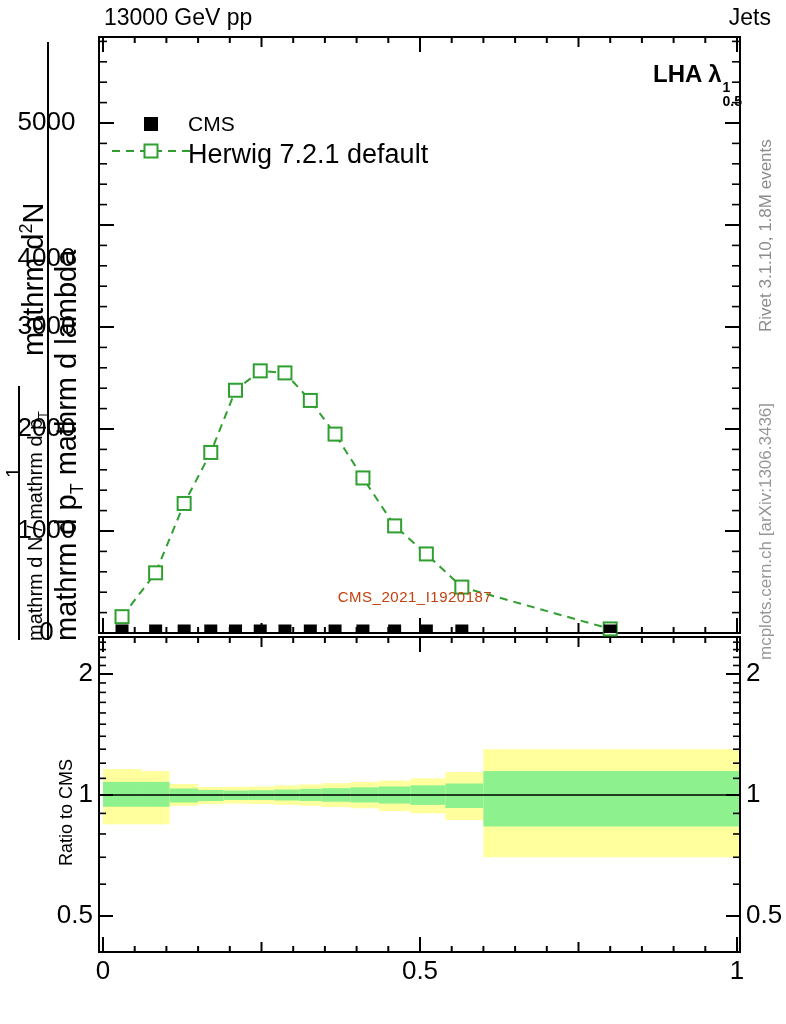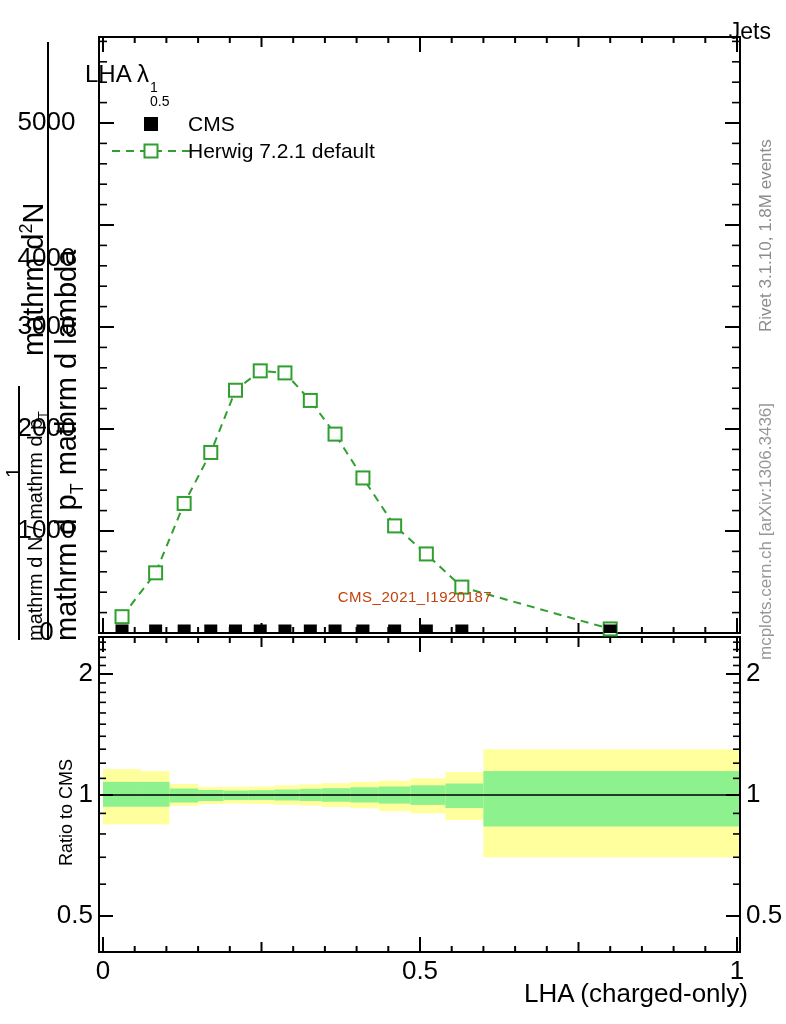--- a/index.html
+++ b/index.html
@@ -3,26 +3,26 @@
 <meta charset="utf-8">
 <style>
   html,body{margin:0;padding:0;background:#fff;}
   #stage{position:relative;width:786px;height:1024px;background:#fff;overflow:hidden;
          font-family:"Liberation Sans","DejaVu Sans",sans-serif;color:#000;}
   #plot-svg{position:absolute;left:0;top:0;}
   .abs{position:absolute;white-space:nowrap;}
   .rot{position:absolute;white-space:nowrap;transform-origin:0 0;transform:rotate(-90deg);}
   .hdr{font-size:23px;}
   #hdr-left{left:104px;top:4px;}
-  #hdr-right{right:15px;top:4px;margin-top:14px;}
-  #plot-title{left:85px;top:60px;width:641px;text-align:left;font-size:24px;}
+  #hdr-right{right:15px;top:4px;}
+  #plot-title{left:104px;top:60px;width:641px;text-align:right;font-size:24px;font-weight:bold;}
   .lstack{display:inline-flex;flex-direction:column;align-items:flex-start;
           font-size:14px;line-height:1.0;vertical-align:-10px;margin:0 3px 0 1px;}
   #legend-cms-label{left:188px;top:112px;font-size:21px;}
-  #legend-hw-label{left:188px;top:139px;font-size:21px;}
+  #legend-hw-label{left:188px;top:139px;font-size:27px;}
   #watermark{left:265px;top:588px;width:300px;text-align:center;font-size:15px;letter-spacing:.5px;}
   #rivet-note{left:756px;top:332px;font-size:17px;color:#8c8c8c;}
   #mcplots-note{left:756px;top:660px;font-size:17px;color:#979797;}
   #ratio-ylab{left:56px;top:866px;font-size:18px;}
   #ylab-outer-num{left:2px;top:478px;font-size:20px;}
   #ylab-outer-den{left:24px;top:641px;font-size:20px;}
   #ylab-inner-num{left:16px;top:356px;font-size:29px;}
   #ylab-inner-den{left:50px;top:641px;font-size:29px;}
   .fracbar{position:absolute;background:#000;}
   #bar-outer{left:18px;top:386px;width:2px;height:254px;}
@@ -282,20 +282,21 @@
       <rect x="356.44" y="624.5" width="13" height="8.5" fill="#000000"></rect>
       <rect x="388.14" y="624.5" width="13" height="8.5" fill="#000000"></rect>
       <rect x="419.84000000000003" y="624.5" width="13" height="8.5" fill="#000000"></rect>
       <rect x="455.344" y="624.5" width="13" height="8.5" fill="#000000"></rect>
       <rect x="603.7" y="624.5" width="13" height="8.5" fill="#000000"></rect>
       <rect x="144" y="117" width="14" height="14" fill="#000000"></rect>
       <line x1="112" y1="151" x2="191" y2="151" stroke="#2f9f2f" stroke-width="2" stroke-dasharray="8 6"></line>
       <rect x="144.5" y="144.5" width="13" height="13" fill="#fff" stroke="#2f9f2f" stroke-width="2"></rect>
     </svg>
 
+  <div class="abs hdr" id="hdr-left">13000 GeV pp</div>
   <div class="abs hdr" id="hdr-right">Jets</div>
 
   <div class="abs" id="plot-title"><span>LHA </span><span>λ</span><span class="lstack">
         <span>1</span>
         <span>0.5</span>
       </span></div>
 
   <div class="abs" id="legend-cms-label">CMS</div>
   <div class="abs" id="legend-hw-label">Herwig 7.2.1 default</div>
 
@@ -314,21 +315,20 @@
   <div class="rot" id="ratio-ylab">Ratio to CMS</div>
 
   <div class="abs" id="my-labels">
       <div class="ytick-lab" style="top: 518px;">0</div>
       <div class="ytick-lab" style="top: 416px;">1000</div>
       <div class="ytick-lab" style="top: 314px;">2000</div>
       <div class="ytick-lab" style="top: 212px;">3000</div>
       <div class="ytick-lab" style="top: 110px; margin-top: 34px;">4000</div>
       <div class="ytick-lab" style="top: 8px;">5000</div>
     </div>
-  <div class="abs" id="xaxis-title">LHA (charged-only)</div>
 <div class="xtick-lab" style="left: 63px;">0</div>
     <div class="xtick-lab" style="left: 380px;">0.5</div>
     <div class="xtick-lab" style="left: 697px;">1</div>
     <div class="rtick-left" style="top: 899px;">0.5</div>
     <div class="rtick-right" style="top: 899px;">0.5</div>
     <div class="rtick-left" style="top: 778px;">1</div>
     <div class="rtick-right" style="top: 778px;">1</div>
     <div class="rtick-left" style="top: 657px;">2</div>
     <div class="rtick-right" style="top: 657px;">2</div>
   </div>

